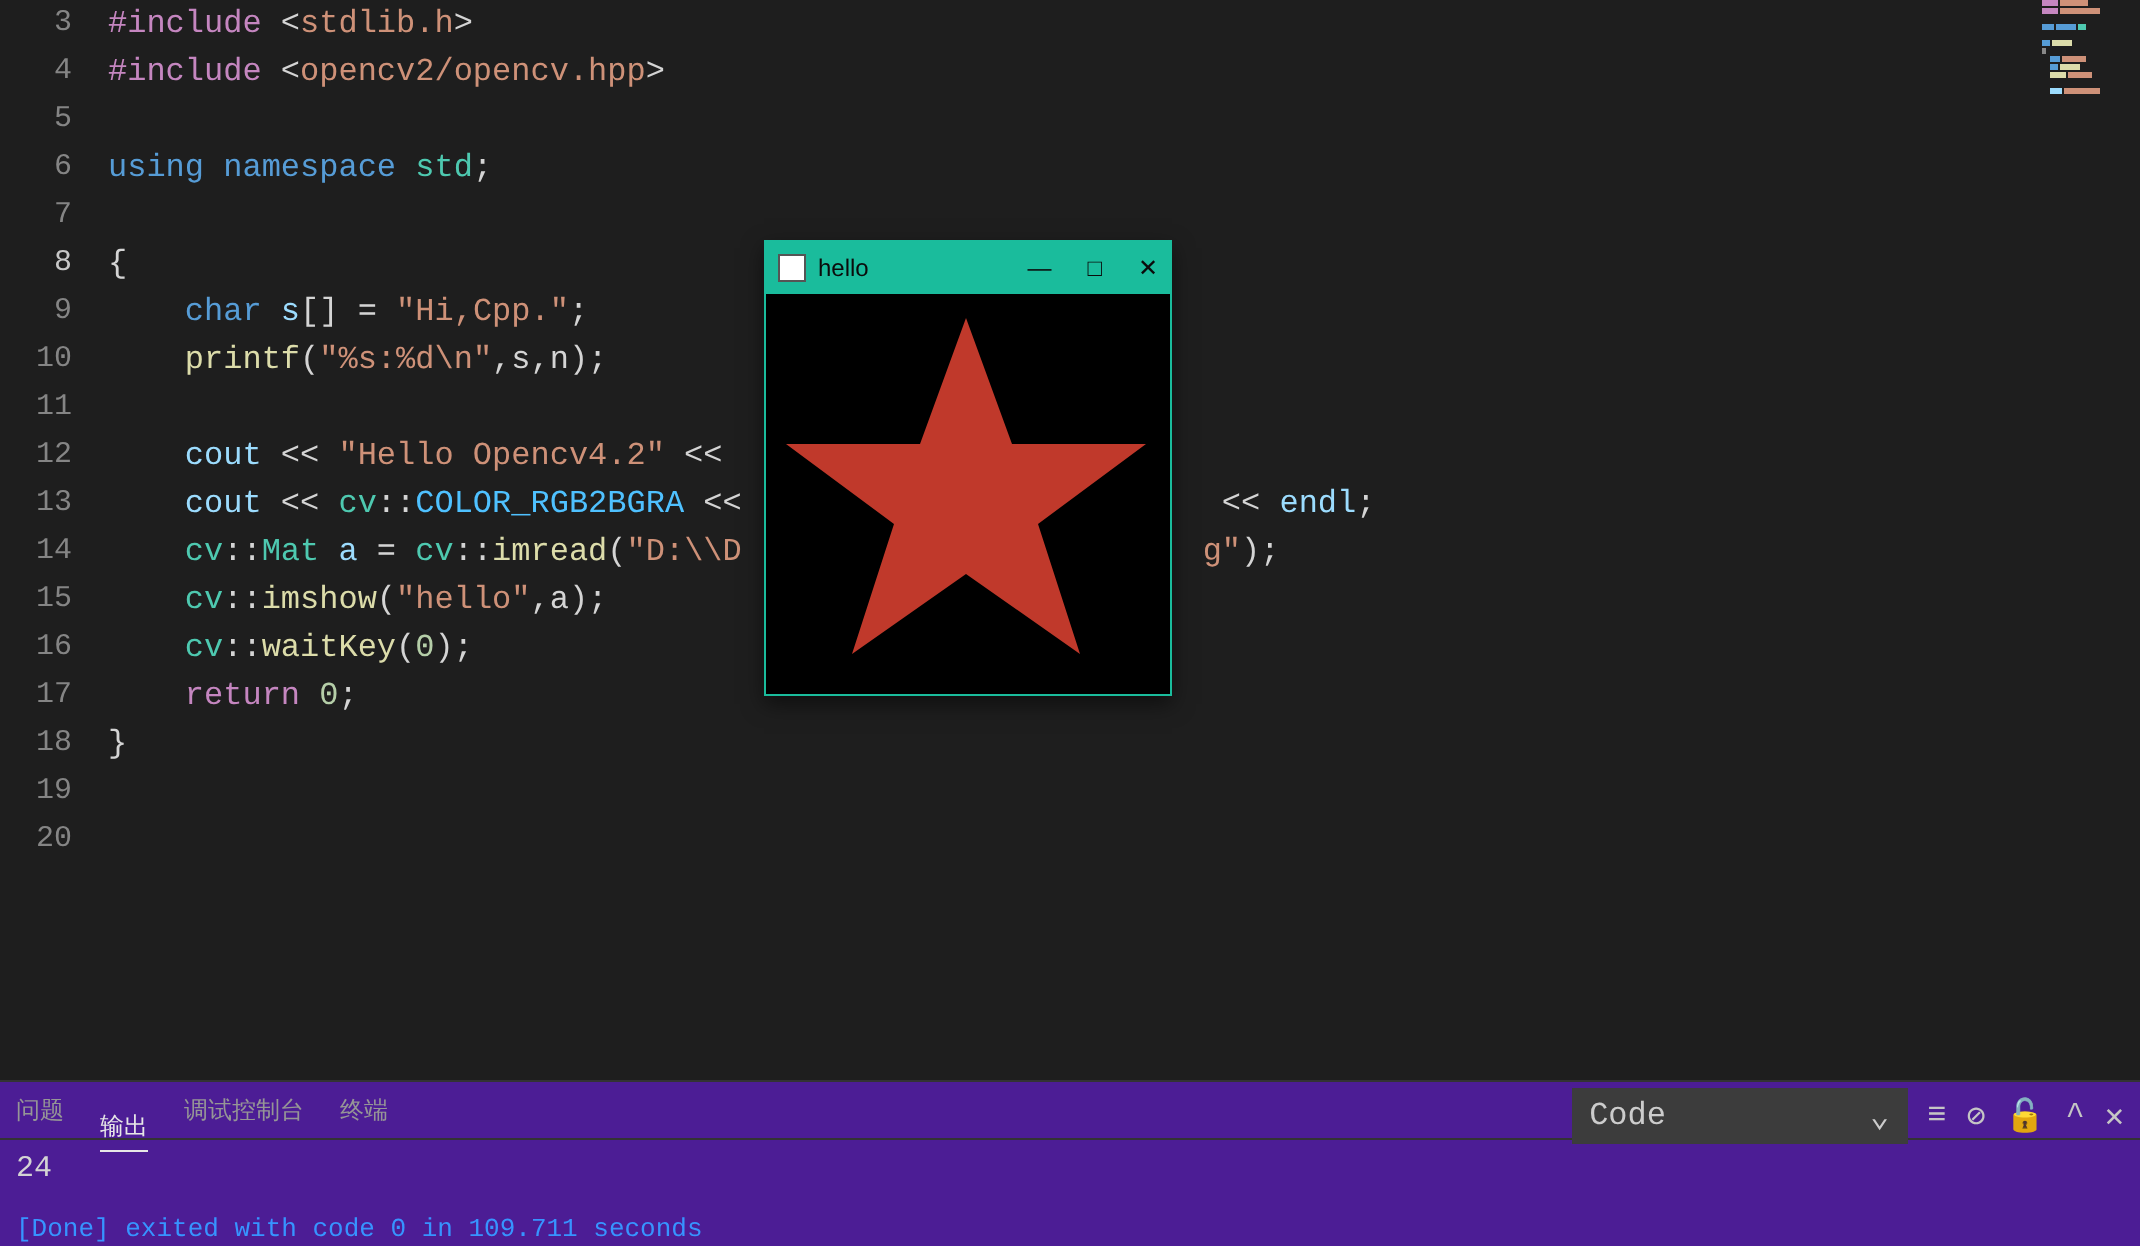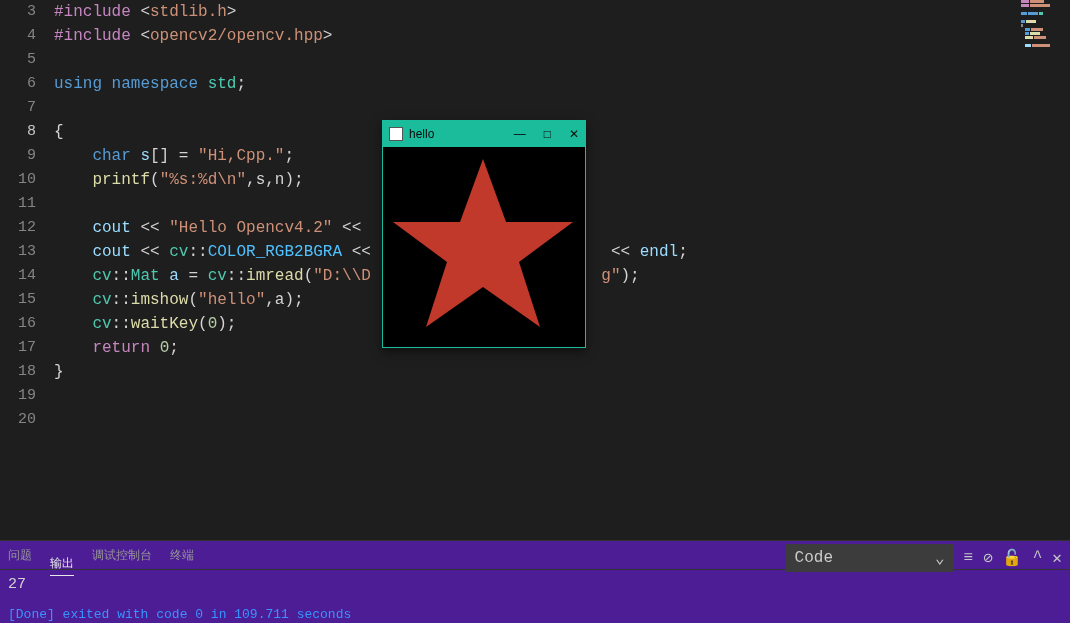--- a/index.html
+++ b/index.html
@@ -306,21 +306,21 @@
         <span>⌄</span>
       </div>
       <span class="icon-btn">≡</span>
       <span class="icon-btn">⊘</span>
       <span class="icon-btn">🔓</span>
       <span class="icon-btn">^</span>
       <span class="icon-btn">✕</span>
     </div>
   </div>
   <div class="output-body">
-    <div class="output-cnt">27</div>
+    <div class="output-cnt">24</div>
     <div class="output-done">[Done] exited with code 0 in 109.711 seconds</div>
   </div>
 </div>
 
 <div class="popup">
   <div class="titlebar">
     <div class="tb-left">
       <span class="appicon"></span>
       <span>hello</span>
     </div>

